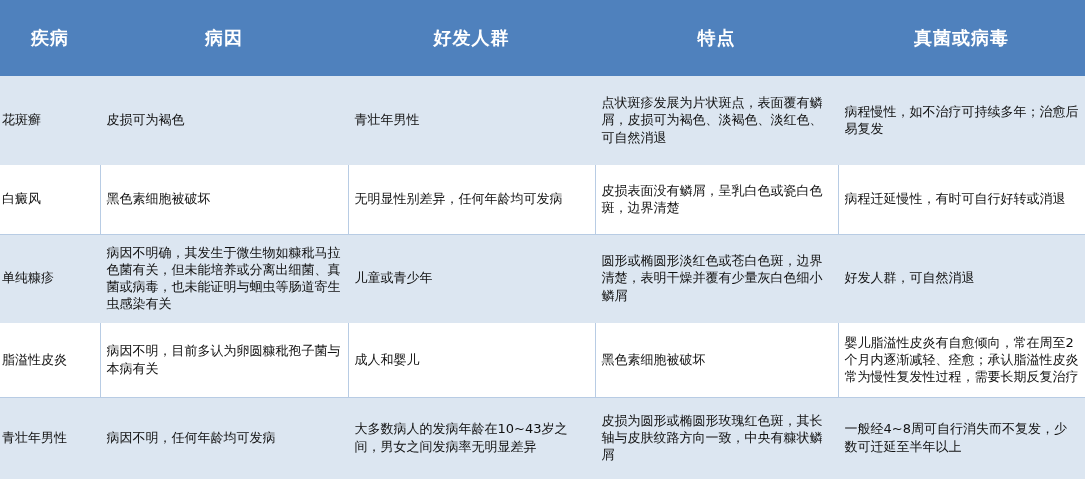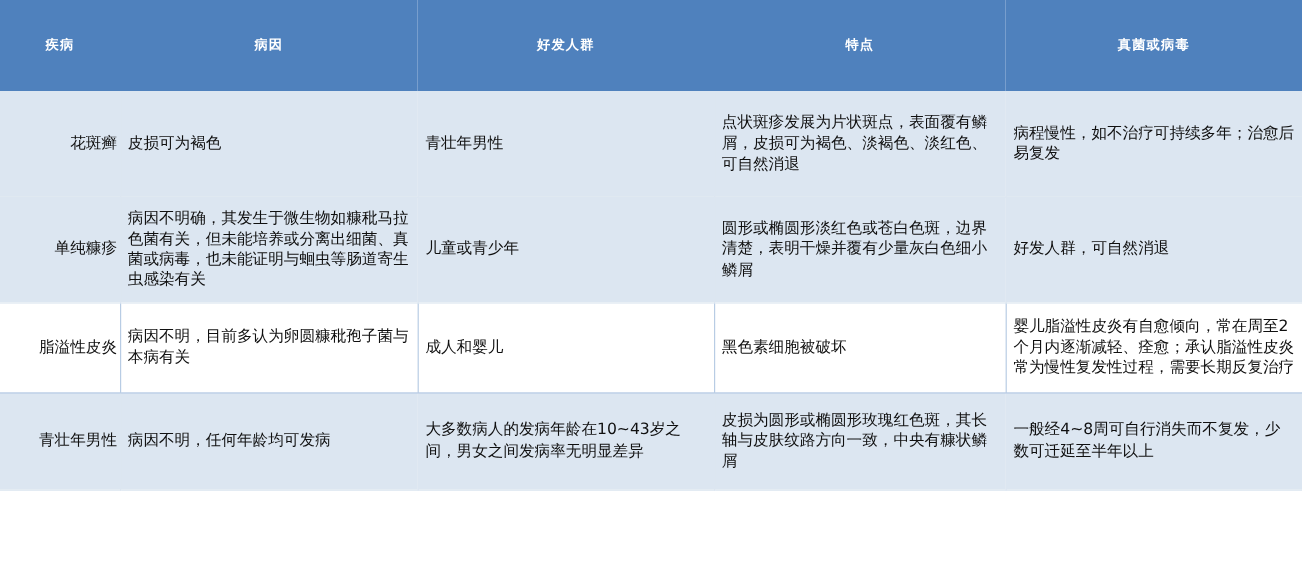--- a/index.html
+++ b/index.html
@@ -32,40 +32,40 @@
   table.disease-table col.c4 { width: 243px; }
   table.disease-table col.c5 { width: 247px; }
 
   thead tr.header-row {
     background: #4f81bd;
     height: 76px;
   }
   thead th {
     color: #ffffff;
     font-weight: bold;
-    font-size: 11px;
+    font-size: 18px;
     text-align: center;
     vertical-align: middle;
     padding: 0 15px;
     border: none;
     letter-spacing: 1px;
   }
   tbody td {
     vertical-align: middle;
     padding: 6px 6px 6px 6px;
     line-height: 1.32;
     border-left: 1px solid #b8cce4;
     border-right: 1px solid #b8cce4;
     border-top: 1px solid #b8cce4;
     border-bottom: 1px solid #b8cce4;
     word-break: break-all;
   }
   tbody td.first-col {
     border-left: none;
-    text-align: right;
+    text-align: left;
     padding-left: 2px;
     padding-right: 2px;
   }
   tbody td.last-col {
     border-right: none;
   }
   tbody tr.band-shaded {
     background: #dce6f1;
   }
   tbody tr.band-plain {
@@ -111,20 +111,27 @@
       </tr>
     </thead>
     <tbody>
       <tr class="band-shaded r1">
         <td class="first-col">花斑癣</td>
         <td>皮损可为褐色</td>
         <td>青壮年男性</td>
         <td>点状斑疹发展为片状斑点，表面覆有鳞屑，皮损可为褐色、淡褐色、淡红色、可自然消退</td>
         <td class="last-col">病程慢性，如不治疗可持续多年；治愈后易复发</td>
       </tr>
+      <tr class="band-plain r2">
+        <td class="first-col">白癜风</td>
+        <td>黑色素细胞被破坏</td>
+        <td>无明显性别差异，任何年龄均可发病</td>
+        <td>皮损表面没有鳞屑，呈乳白色或瓷白色斑，边界清楚</td>
+        <td class="last-col">病程迁延慢性，有时可自行好转或消退</td>
+      </tr>
       <tr class="band-shaded r3">
         <td class="first-col">单纯糠疹</td>
         <td>病因不明确，其发生于微生物如糠秕马拉色菌有关，但未能培养或分离出细菌、真菌或病毒，也未能证明与蛔虫等肠道寄生虫感染有关</td>
         <td>儿童或青少年</td>
         <td>圆形或椭圆形淡红色或苍白色斑，边界清楚，表明干燥并覆有少量灰白色细小鳞屑</td>
         <td class="last-col">好发人群，可自然消退</td>
       </tr>
       <tr class="band-plain r4">
         <td class="first-col">脂溢性皮炎</td>
         <td>病因不明，目前多认为卵圆糠秕孢子菌与本病有关</td>

